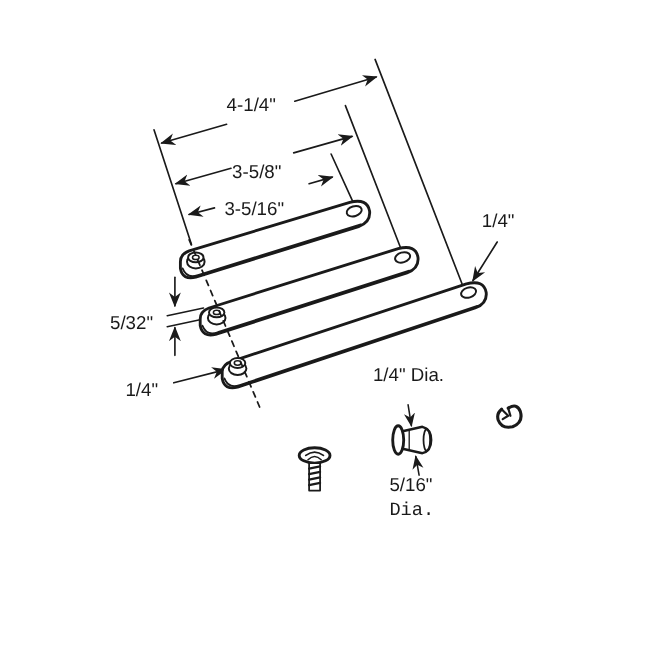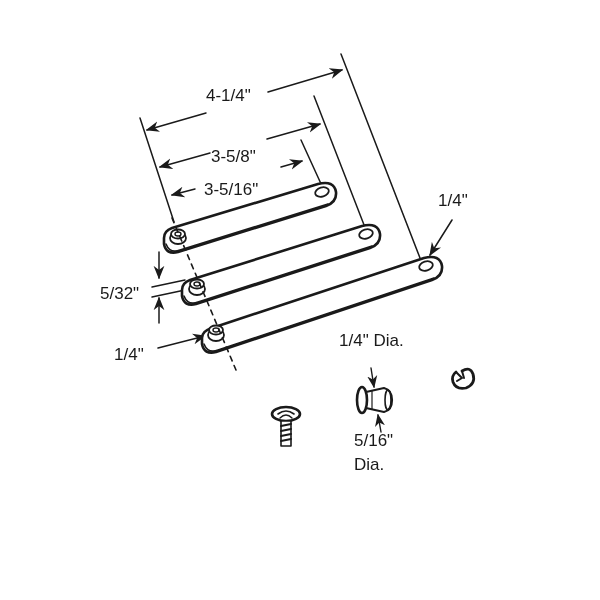--- a/index.html
+++ b/index.html
@@ -102,14 +102,14 @@
   </svg>
 
   <div class="lbl" style="left:206px; top:87px;">4-1/4"</div>
   <div class="lbl" style="left:211px; top:148px;">3-5/8"</div>
   <div class="lbl" style="left:204px; top:181px;">3-5/16"</div>
   <div class="lbl" style="left:438px; top:192px;">1/4"</div>
   <div class="lbl" style="left:100px; top:285px;">5/32"</div>
   <div class="lbl" style="left:114px; top:346px;">1/4"</div>
   <div class="lbl" style="left:339px; top:332px;">1/4" Dia.</div>
   <div class="lbl" style="left:354px; top:432px;">5/16"</div>
-  <div class="lbl" style="left:354px; top:456px;">Dia.</div>
+  <div class="lbl" style="left:354px; top:456px;font-family:Liberation Mono, monospace;">Dia.</div>
 </div>
 
 </body></html>

